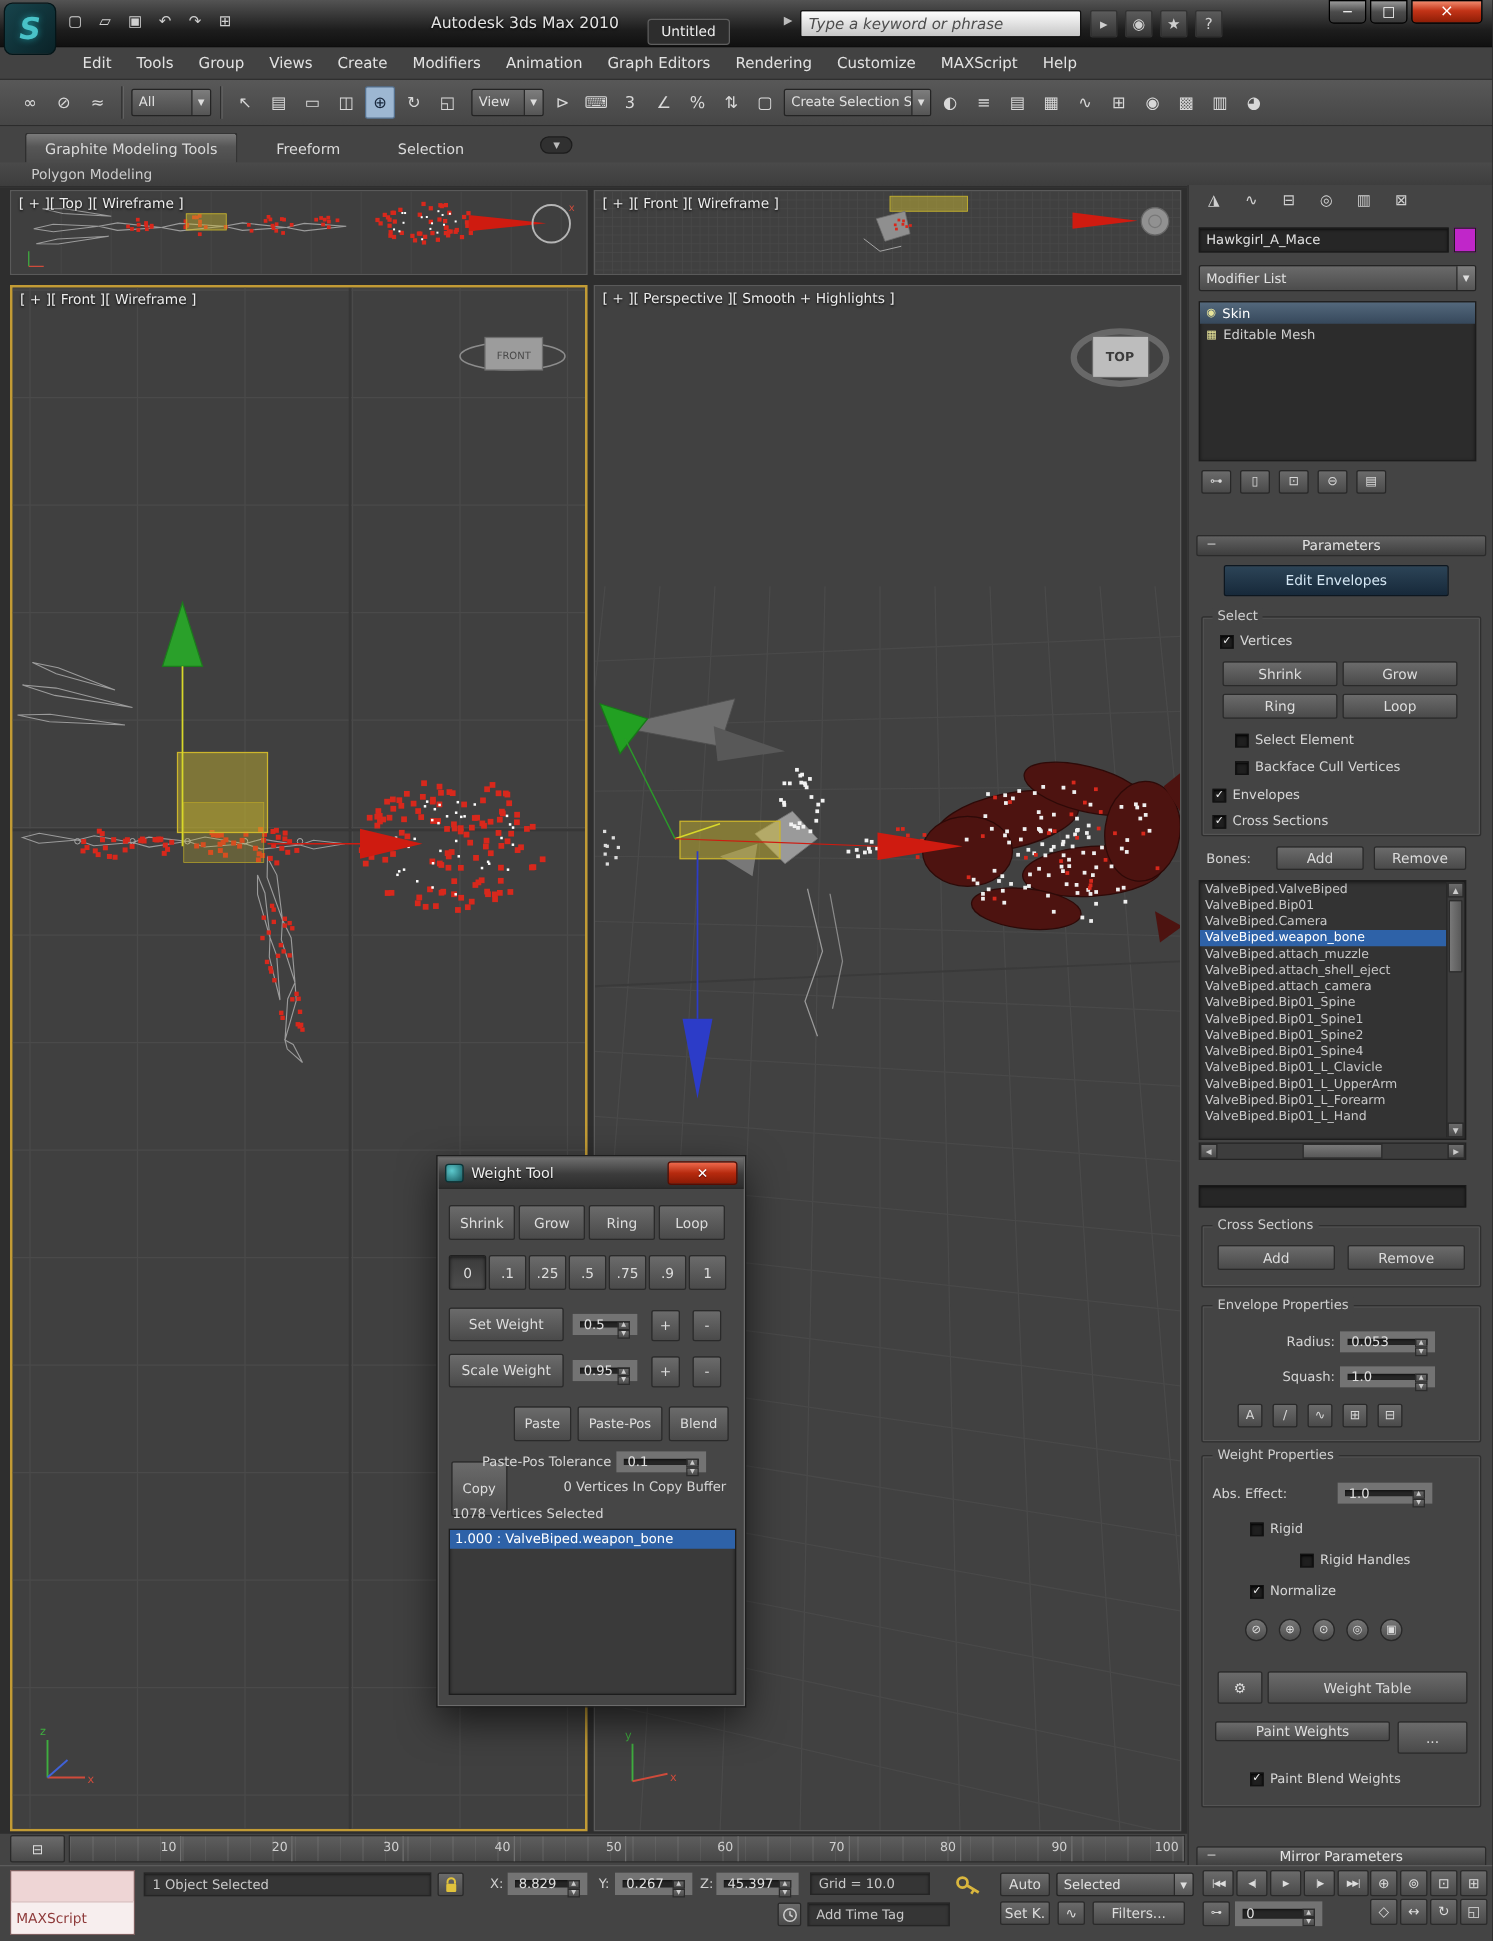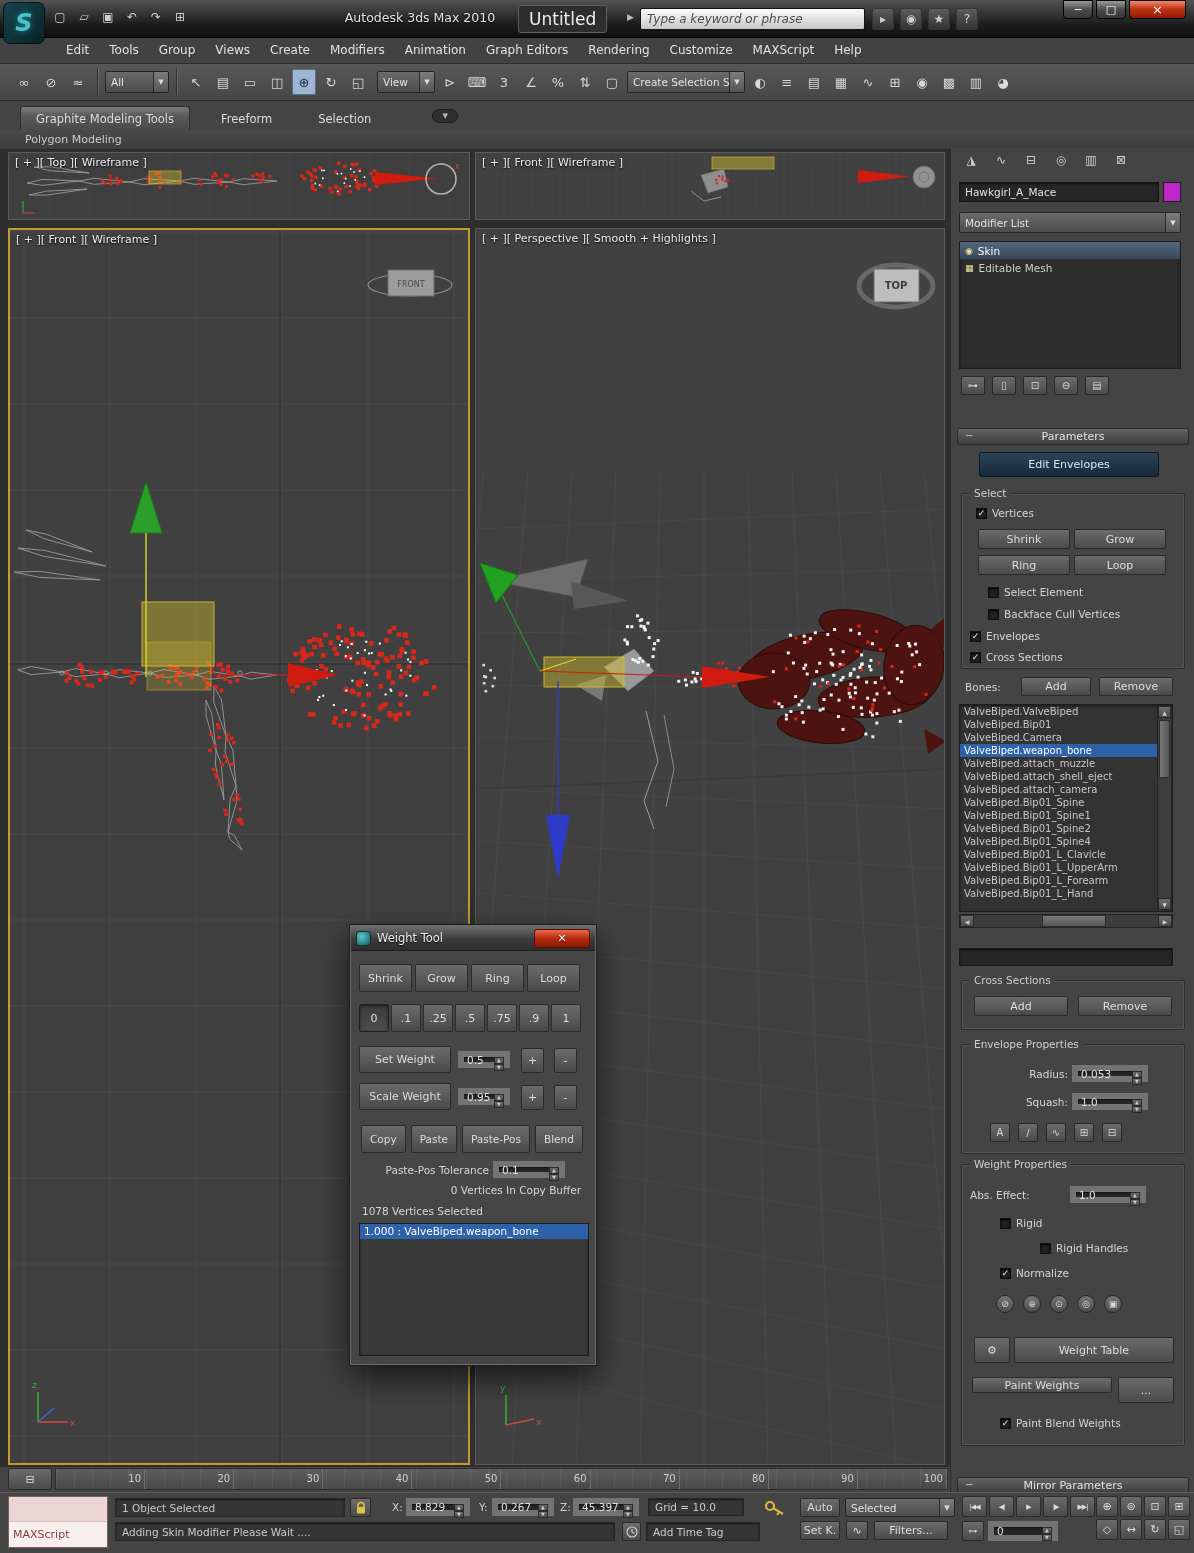--- a/index.html
+++ b/index.html
@@ -94,21 +94,21 @@
     <div class="abs" style="left:50px;top:7px;display:flex;gap:4px;align-items:center;">
 
     <span class="qicon">▢</span>
         <span class="qicon">▱</span>
         <span class="qicon">▣</span>
         <span class="qicon">↶</span>
         <span class="qicon">↷</span>
         <span class="qicon">⊞</span>
       </div>
     <div class="abs" style="left:300px;top:10px;width:240px;text-align:center;font-size:12.5px;color:#e3e3e3;text-shadow:0 1px 2px #000;">Autodesk 3ds Max  2010</div>
-    <div class="abs" style="left:518px;top:5px;padding:3px 10px;background:#2d2d2d;border:1px solid #5f5f5f;border-radius:3px;font-size:17px;color:#efefef;">Untitled</div>
+    <div class="abs" style="left:518px;top:15px;padding:3px 10px;background:#2d2d2d;border:1px solid #5f5f5f;border-radius:3px;font-size:11px;color:#efefef;">Untitled</div>
     <span class="abs" style="left:627px;top:12px;color:#bbb;font-size:9px;">▶</span>
     <input id="searchbox" placeholder="Type a keyword or phrase" style="">
     <div class="abs" style="left:872px;top:8px;display:flex;gap:6px;align-items:center;">
 
     <span class="qicon" style="width:22px;height:22px;border:1px solid #333;border-radius:2px;background:linear-gradient(#5c5c5c,#343434);">▸</span>
         <span class="qicon" style="width:22px;height:22px;border:1px solid #333;border-radius:2px;background:linear-gradient(#5c5c5c,#343434);">◉</span>
         <span class="qicon" style="width:22px;height:22px;border:1px solid #333;border-radius:2px;background:linear-gradient(#5c5c5c,#343434);">★</span>
         <span class="qicon" style="width:22px;height:22px;border:1px solid #333;border-radius:2px;background:linear-gradient(#5c5c5c,#343434);">?</span>
       </div>
     <div class="abs winbtn" style="left:1063px;top:0;width:30px;">−</div>
@@ -1253,21 +1253,21 @@
         </span>
     </div>
     <div class="btn abs" style="left:170px;top:159px;width:23px;height:25px;">
         <span>+</span>
       </div>
     <div class="btn abs" style="left:203px;top:159px;width:23px;height:25px;">
         <span>-</span>
       </div>
     <div class="abs" style="left:10px;top:199px;display:flex;">
 
-    <div class="btn" style="height:28px;padding:0 8px;margin-right:5px;font-size:10.5px;">Copy</div>
+    <div class="btn" style="height:44px;padding:0 8px;margin-right:5px;font-size:10.5px;margin-top:44px;">Copy</div>
         <div class="btn" style="height:28px;padding:0 8px;margin-right:5px;font-size:10.5px;">Paste</div>
         <div class="btn" style="height:28px;padding:0 8px;margin-right:5px;font-size:10.5px;">Paste-Pos</div>
         <div class="btn" style="height:28px;padding:0 8px;margin-right:5px;font-size:10.5px;">Blend</div>
       </div>
     <span class="wtlab abs" style="left:30px;top:238px;width:108px;text-align:right;">Paste-Pos Tolerance</span>
     <div class="numfield abs" style="left:142px;top:235px;width:72px;height:17px;">
       <span class="nfv">0.1</span>
       <span class="spin">
           <i></i>
           <i></i>
@@ -1333,23 +1333,20 @@
     <div class="numfield abs" style="left:573px;top:5px;width:66px;height:18px;">
       <span class="nfv">45.397</span>
         <span class="spin">
           <i></i>
           <i></i>
         </span>
     </div>
     <div class="sfield abs" style="left:648px;top:5px;width:96px;height:18px;">
         <span>Grid = 10.0</span>
       </div>
-    <div class="sfield abs" style="left:115px;top:29px;width:500px;height:19px;">
-        <span>Adding Skin Modifier Please Wait ....</span>
-      </div>
     <div class="btn abs" style="left:622px;top:29px;width:19px;height:19px;">
       <svg width="12" height="12" viewBox="0 0 12 12">
           <circle cx="6" cy="6" r="5" fill="none" stroke="#ccc" stroke-width="1.2"></circle>
           <path d="M6 3 V6 L8.2 7.4" fill="none" stroke="#ccc" stroke-width="1.2"></path>
         </svg>
     </div>
     <div class="sfield abs" style="left:646px;top:29px;width:114px;height:19px;">
         <span>Add Time Tag</span>
       </div>
     <div class="abs" style="left:762px;top:3px;width:26px;height:24px;display:flex;align-items:center;justify-content:center;">

